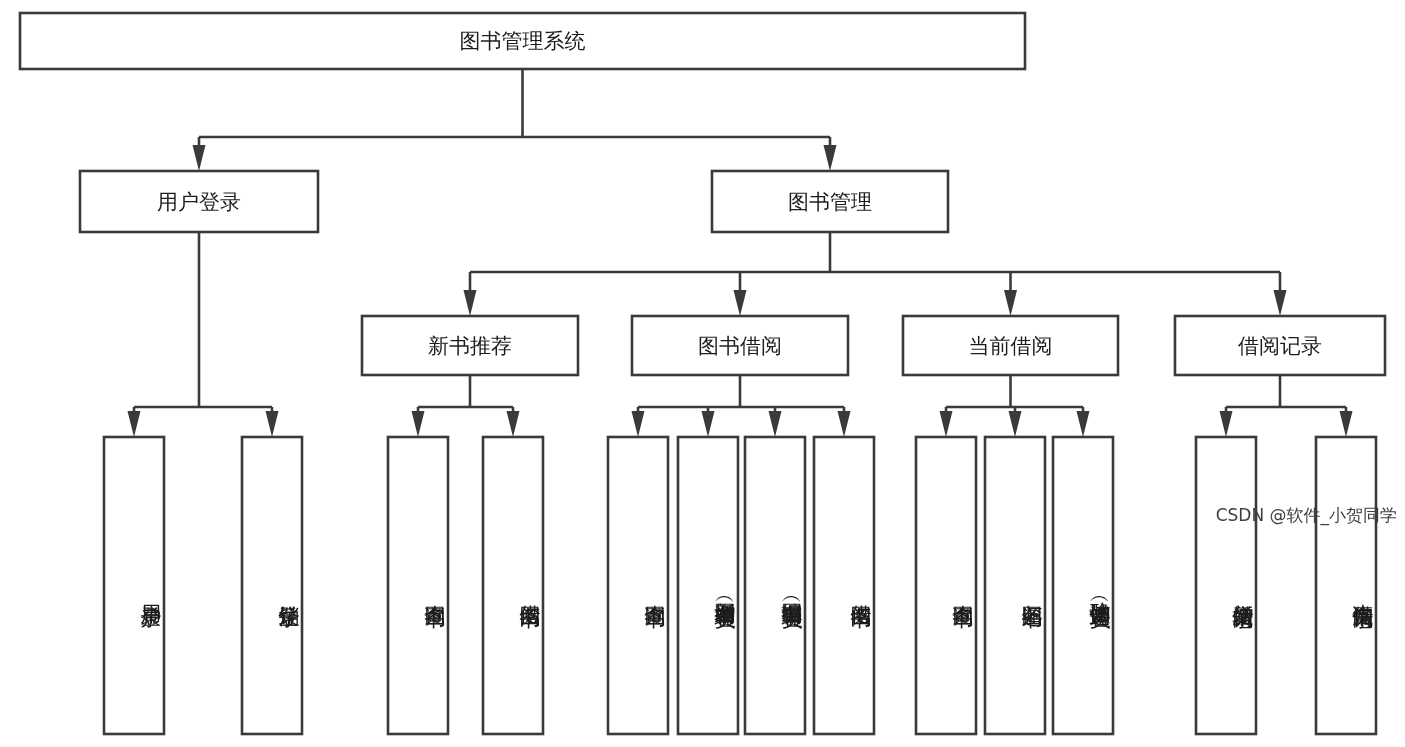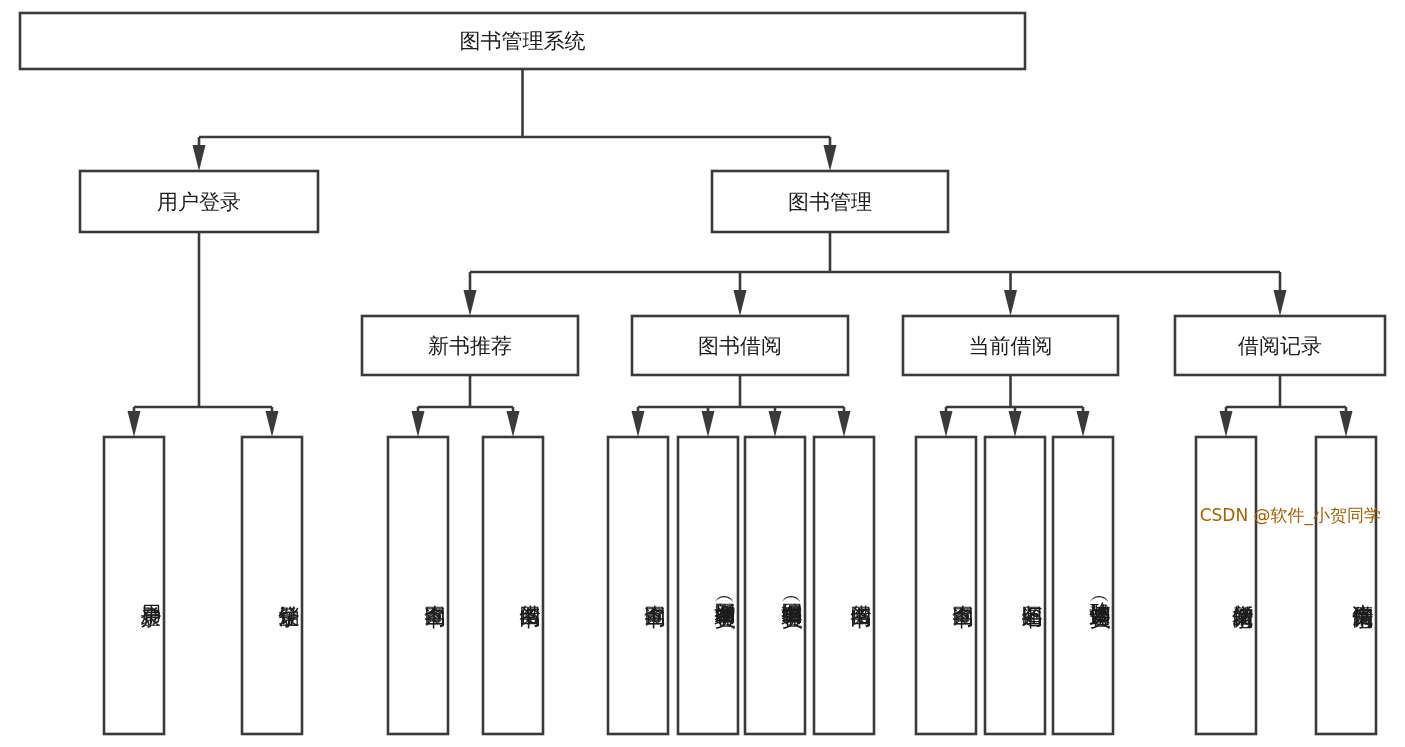--- a/index.html
+++ b/index.html
@@ -58,24 +58,24 @@
     text-orientation: upright;
     font-size: 21px;
     line-height: 1.32;
     color: #1c1c1c;
     letter-spacing: 1px;
     white-space: nowrap;
     pointer-events: none;
   }
   .watermark {
     position: absolute;
-    right: 24px;
+    right: 8px;
     bottom: 6px;
     font-size: 17px;
-    color: #a16207;
+    color: #404040;
     font-family: "DejaVu Sans", "Liberation Sans", sans-serif;
     white-space: nowrap;
   }
 </style>
 </head>
 <body>
 
 <div id="diagram-root">
 
   <svg id="tree-svg" viewBox="0 0 1405 747">

